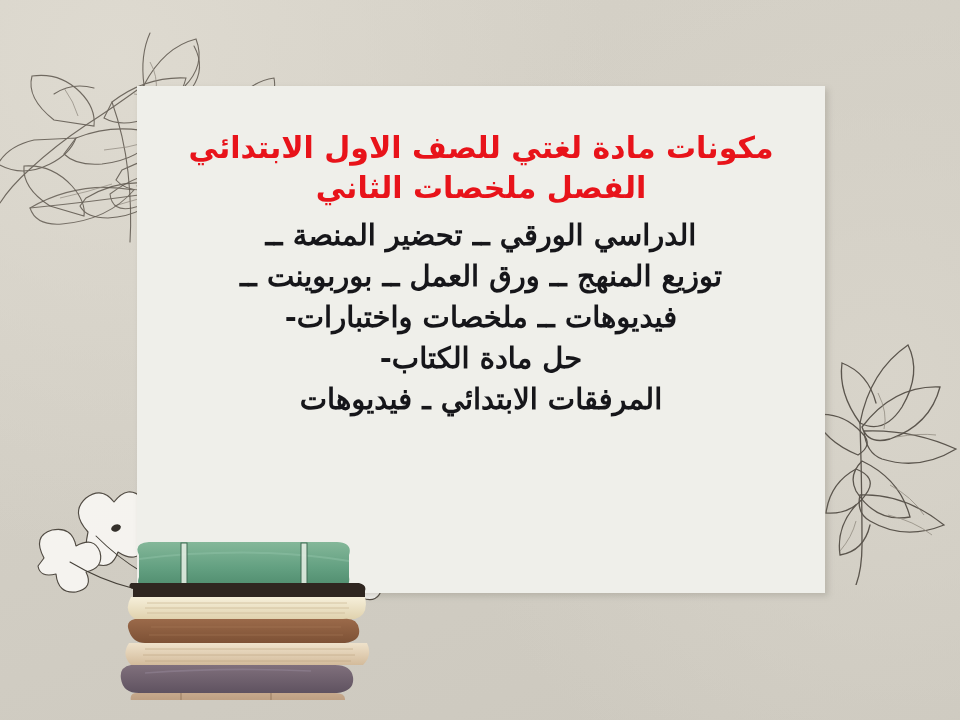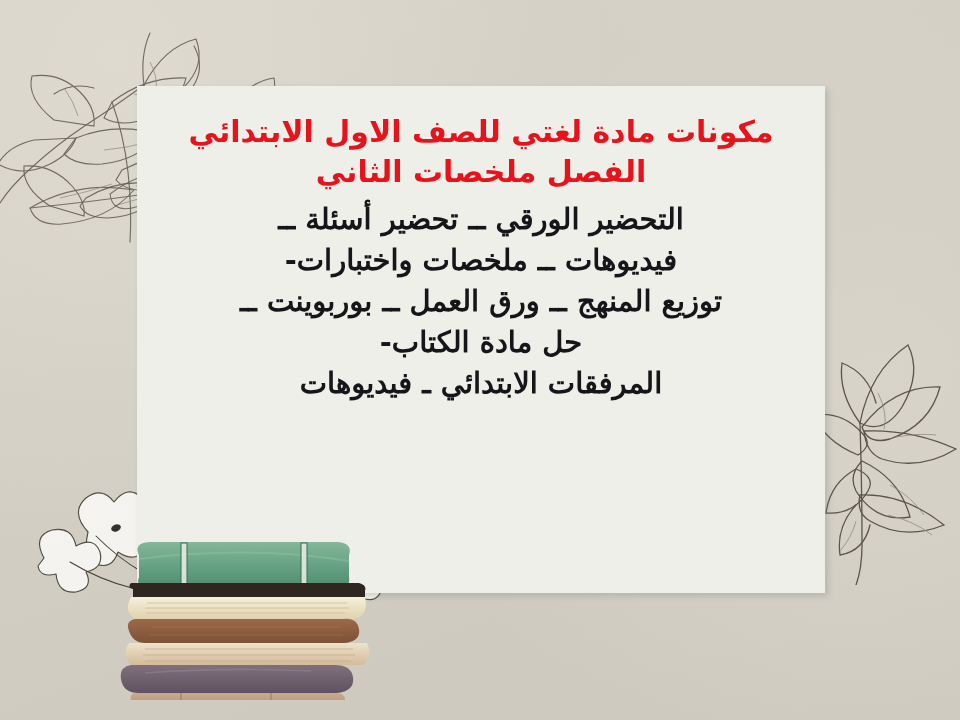--- a/index.html
+++ b/index.html
@@ -30,21 +30,21 @@
 
   
   #card{
     position:absolute;left:137px;top:86px;width:688px;height:507px;
     background:#efefea;
     box-shadow:3px 3px 6px rgba(120,115,105,.28);
   }
 
   
   #text-block{
-    position:absolute;left:137px;top:86px;width:688px;height:507px;
+    position:absolute;left:137px;top:102px;width:688px;height:507px;
     padding:26px 34px 0 34px;
     box-sizing:border-box;
     direction:rtl;text-align:center;
   }
   .heading-line{
     color:#e8131a;
     font-weight:bold;
     font-size:30px;
     line-height:1.33;
     letter-spacing:0;
@@ -228,21 +228,21 @@
     <g stroke="#8e7258" stroke-width="1.1" opacity=".75">
       <path d="M86 168 l0 22"></path>
         <path d="M176 168 l0 22"></path>
     </g>
   </svg>
 
   <div id="text-block">
     <div class="heading-line">مكونات مادة لغتي للصف الاول الابتدائي</div>
     <div class="heading-line">الفصل ملخصات الثاني</div>
     <div id="body-paragraph">
-      <span class="body-line">التحضير الورقي ــ تحضير أسئلة ــ</span>
+      <span class="body-line">الدراسي الورقي ــ تحضير المنصة ــ</span>
+      <span class="body-line">توزيع المنهج ــ ورق العمل ــ بوربوينت ــ</span>
       <span class="body-line">فيديوهات ــ ملخصات واختبارات-</span>
-      <span class="body-line">توزيع المنهج ــ ورق العمل ــ بوربوينت ــ</span>
       <span class="body-line">حل مادة الكتاب-</span>
       <span class="body-line">المرفقات الابتدائي ـ فيديوهات</span>
     </div>
   </div>
 
 </div>
 
 </body></html>

